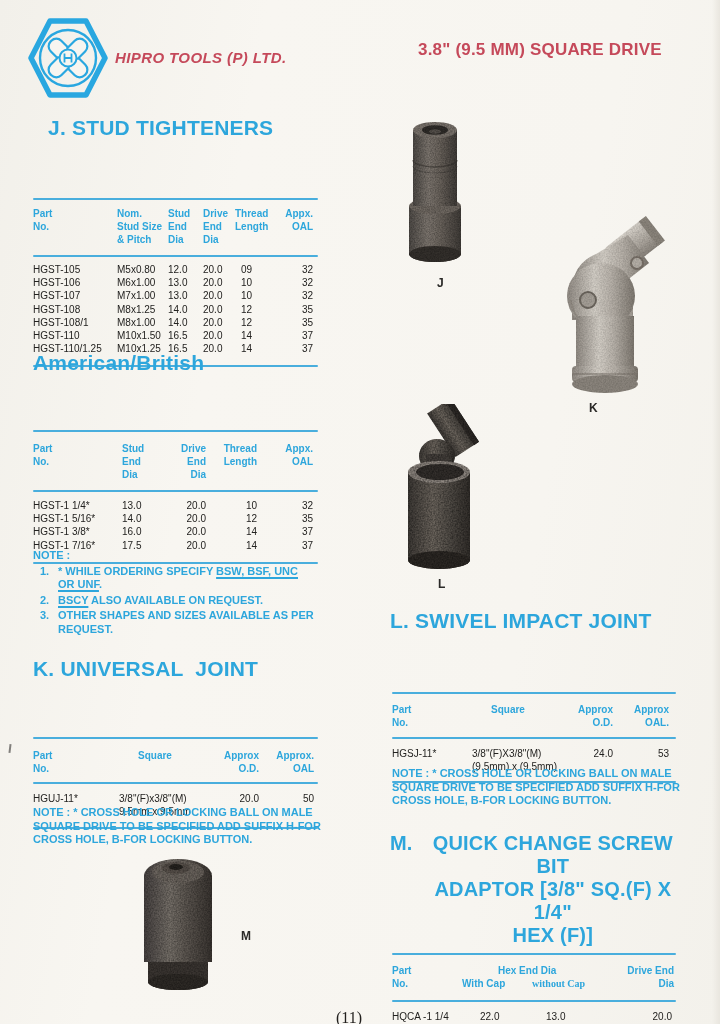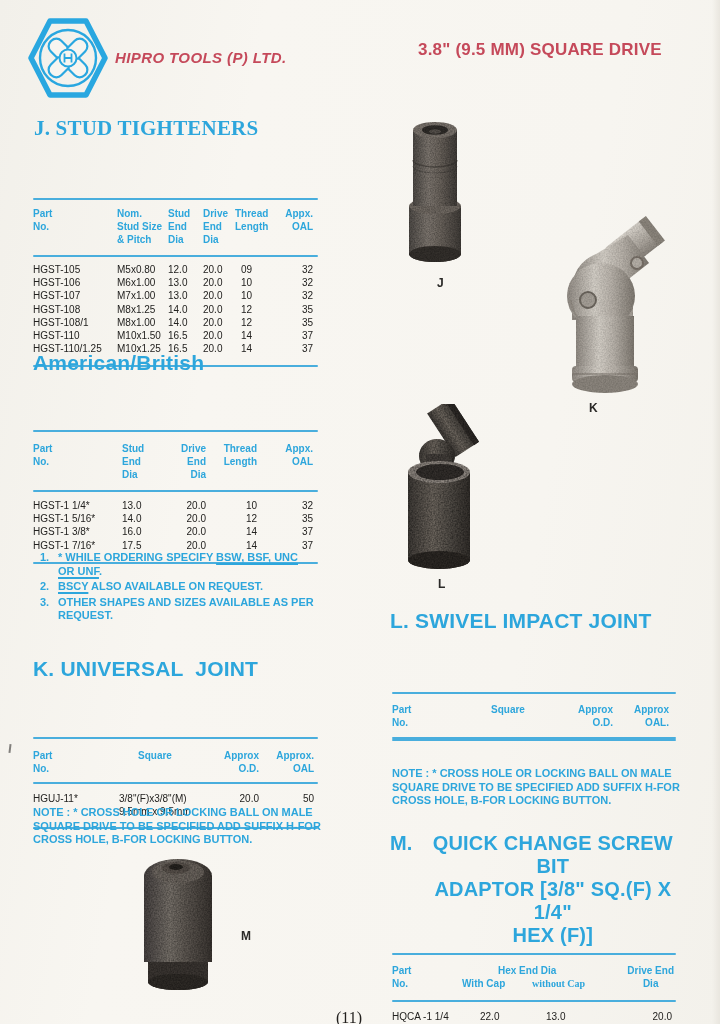--- a/index.html
+++ b/index.html
@@ -52,21 +52,21 @@
 
   .t5 { left:392px; top:916px; width:284px; }
   .t5 .theadwrap { padding:9px 0 10px; }
   .t5 .thead5 { position:relative; height:26px; }
   .t5 .h5 { position:absolute; font-weight:bold; color:#2da6dc; font-size:10px;
             line-height:13px; white-space:pre-line; }
   .t5 .h5.part { left:0; top:0; }
   .t5 .h5.grp  { left:106px; top:0; }
   .t5 .h5.wc   { left:70px; top:13px; }
   .t5 .h5.woc  { left:140px; top:13px;font-family:Liberation Serif, serif; }
-  .t5 .h5.de   { right:2px; top:0; text-align:center; }
+  .t5 .h5.de   { right:2px; top:0; text-align:right; }
   .t5 .tr { grid-template-columns:88px 66px 102px 28px; }
   .t5 .tbody { padding:8px 0 10px; }
 
   
   .note-list { position:absolute; left:33px; top:549px; width:300px; color:#2da6dc;
                font-weight:bold; font-size:11px; line-height:13.5px; }
   .note-item { display:grid; grid-template-columns:25px 1fr; margin-top:2px; }
   .note-item .num { padding-left:7px; }
   .note-item .txt { white-space:pre-line; }
   .u { text-decoration:underline; text-underline-offset:2px; text-decoration-thickness:1.5px; }
@@ -99,21 +99,21 @@
         <rect x="16" y="36.5" width="48" height="15" rx="7" transform="rotate(-45 40 44)" fill="#f7f5f0" stroke="#29a7e0" stroke-width="2.2"></rect>
         <rect x="18" y="38.5" width="44" height="11" rx="5.5" transform="rotate(45 40 44)" fill="#f7f5f0"></rect>
       </g>
       <circle cx="40" cy="44" r="8.5" fill="#f7f5f0" stroke="#29a7e0" stroke-width="2"></circle>
       <path d="M36.5,39.5 v9 M43.5,39.5 v9 M36.5,44 h7" fill="none" stroke="#29a7e0" stroke-width="1.8"></path>
     </svg>
   </div>
   <div class="company">HIPRO TOOLS (P) LTD.</div>
   <div class="drive">3.8" (9.5 MM) SQUARE DRIVE</div>
 
-  <div class="heading" style="left:34px; top:116px;font-family:Liberation Serif, serif;">J. STUD TIGHTENERS</div>
+  <div class="heading" style="left:48px; top:116px;">J. STUD TIGHTENERS</div>
 
   <div class="table t1">
     <div class="rule"></div>
     <div class="thead">
       <div class="th al">Part
 No.</div>
       <div class="th al">Nom.
 Stud Size
 &amp; Pitch</div>
       <div class="th al">Stud
@@ -235,20 +235,21 @@
           <div class="td al">17.5</div>
           <div class="td ar">20.0</div>
           <div class="td ar">14</div>
           <div class="td ar pr5">37</div>
         </div>
       </div>
     <div class="rule"></div>
   </div>
 
   <div class="note-list">
+    <div class="note-label">NOTE :</div>
     <div class="note-item">
       <span class="num">1.</span>
       <span class="txt"><span>* WHILE ORDERING SPECIFY </span><span class="u">BSW, BSF, UNC
 OR UNF</span><span>.</span></span>
     </div>
     <div class="note-item">
       <span class="num">2.</span>
       <span class="txt"><span></span><span class="u">BSCY</span><span> ALSO AVAILABLE ON REQUEST.</span></span>
     </div>
     <div class="note-item">
@@ -295,20 +296,29 @@
     <div class="thead">
       <div class="th al">Part
 No.</div>
       <div class="th al pl21">Square</div>
       <div class="th ar">Approx
 O.D.</div>
       <div class="th ar pr7">Approx
 OAL.</div>
     </div>
     <div class="rule"></div>
+    <div class="tbody">
+        <div class="tr">
+          <div class="td al">HGSJ-11*</div>
+          <div class="td al pl2">3/8"(F)X3/8"(M)
+(9.5mm) x (9.5mm)</div>
+          <div class="td ar">24.0</div>
+          <div class="td ar pr7">53</div>
+        </div>
+      </div>
     <div class="rule"></div>
   </div>
 
   <div class="note-para note-l">NOTE : * CROSS HOLE OR LOCKING BALL ON MALE
 SQUARE DRIVE TO BE SPECIFIED ADD SUFFIX H-FOR
 CROSS HOLE, B-FOR LOCKING BUTTON.</div>
 
   <div class="heading h-m" style="left:390px; top:832px;">
     <span>M.</span>
     <span class="mline">QUICK CHANGE SCREW BIT

